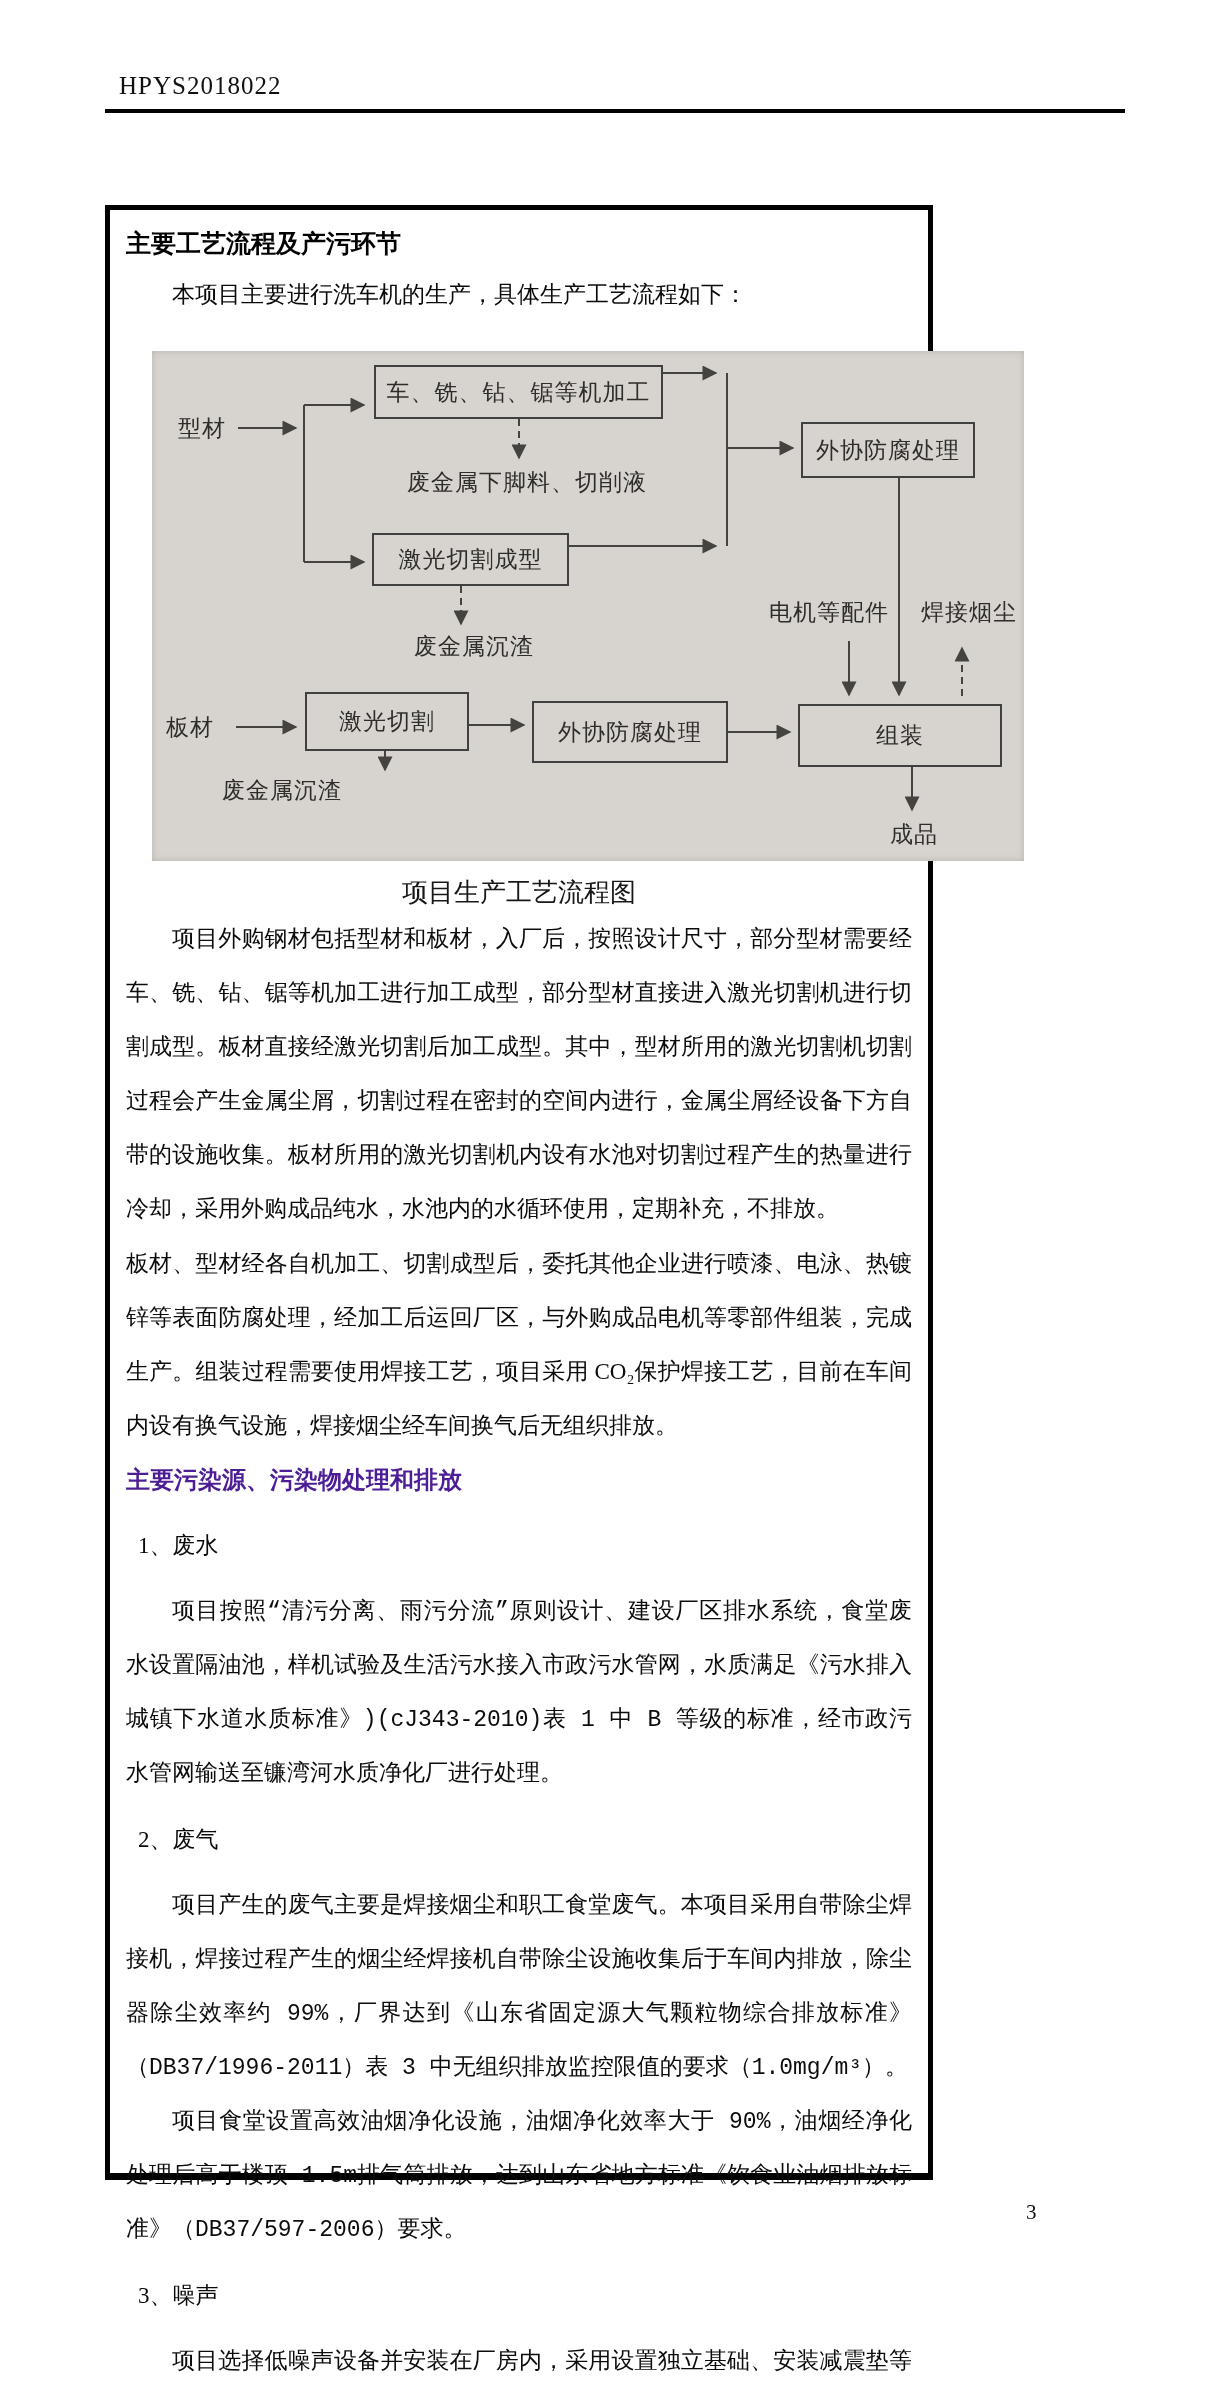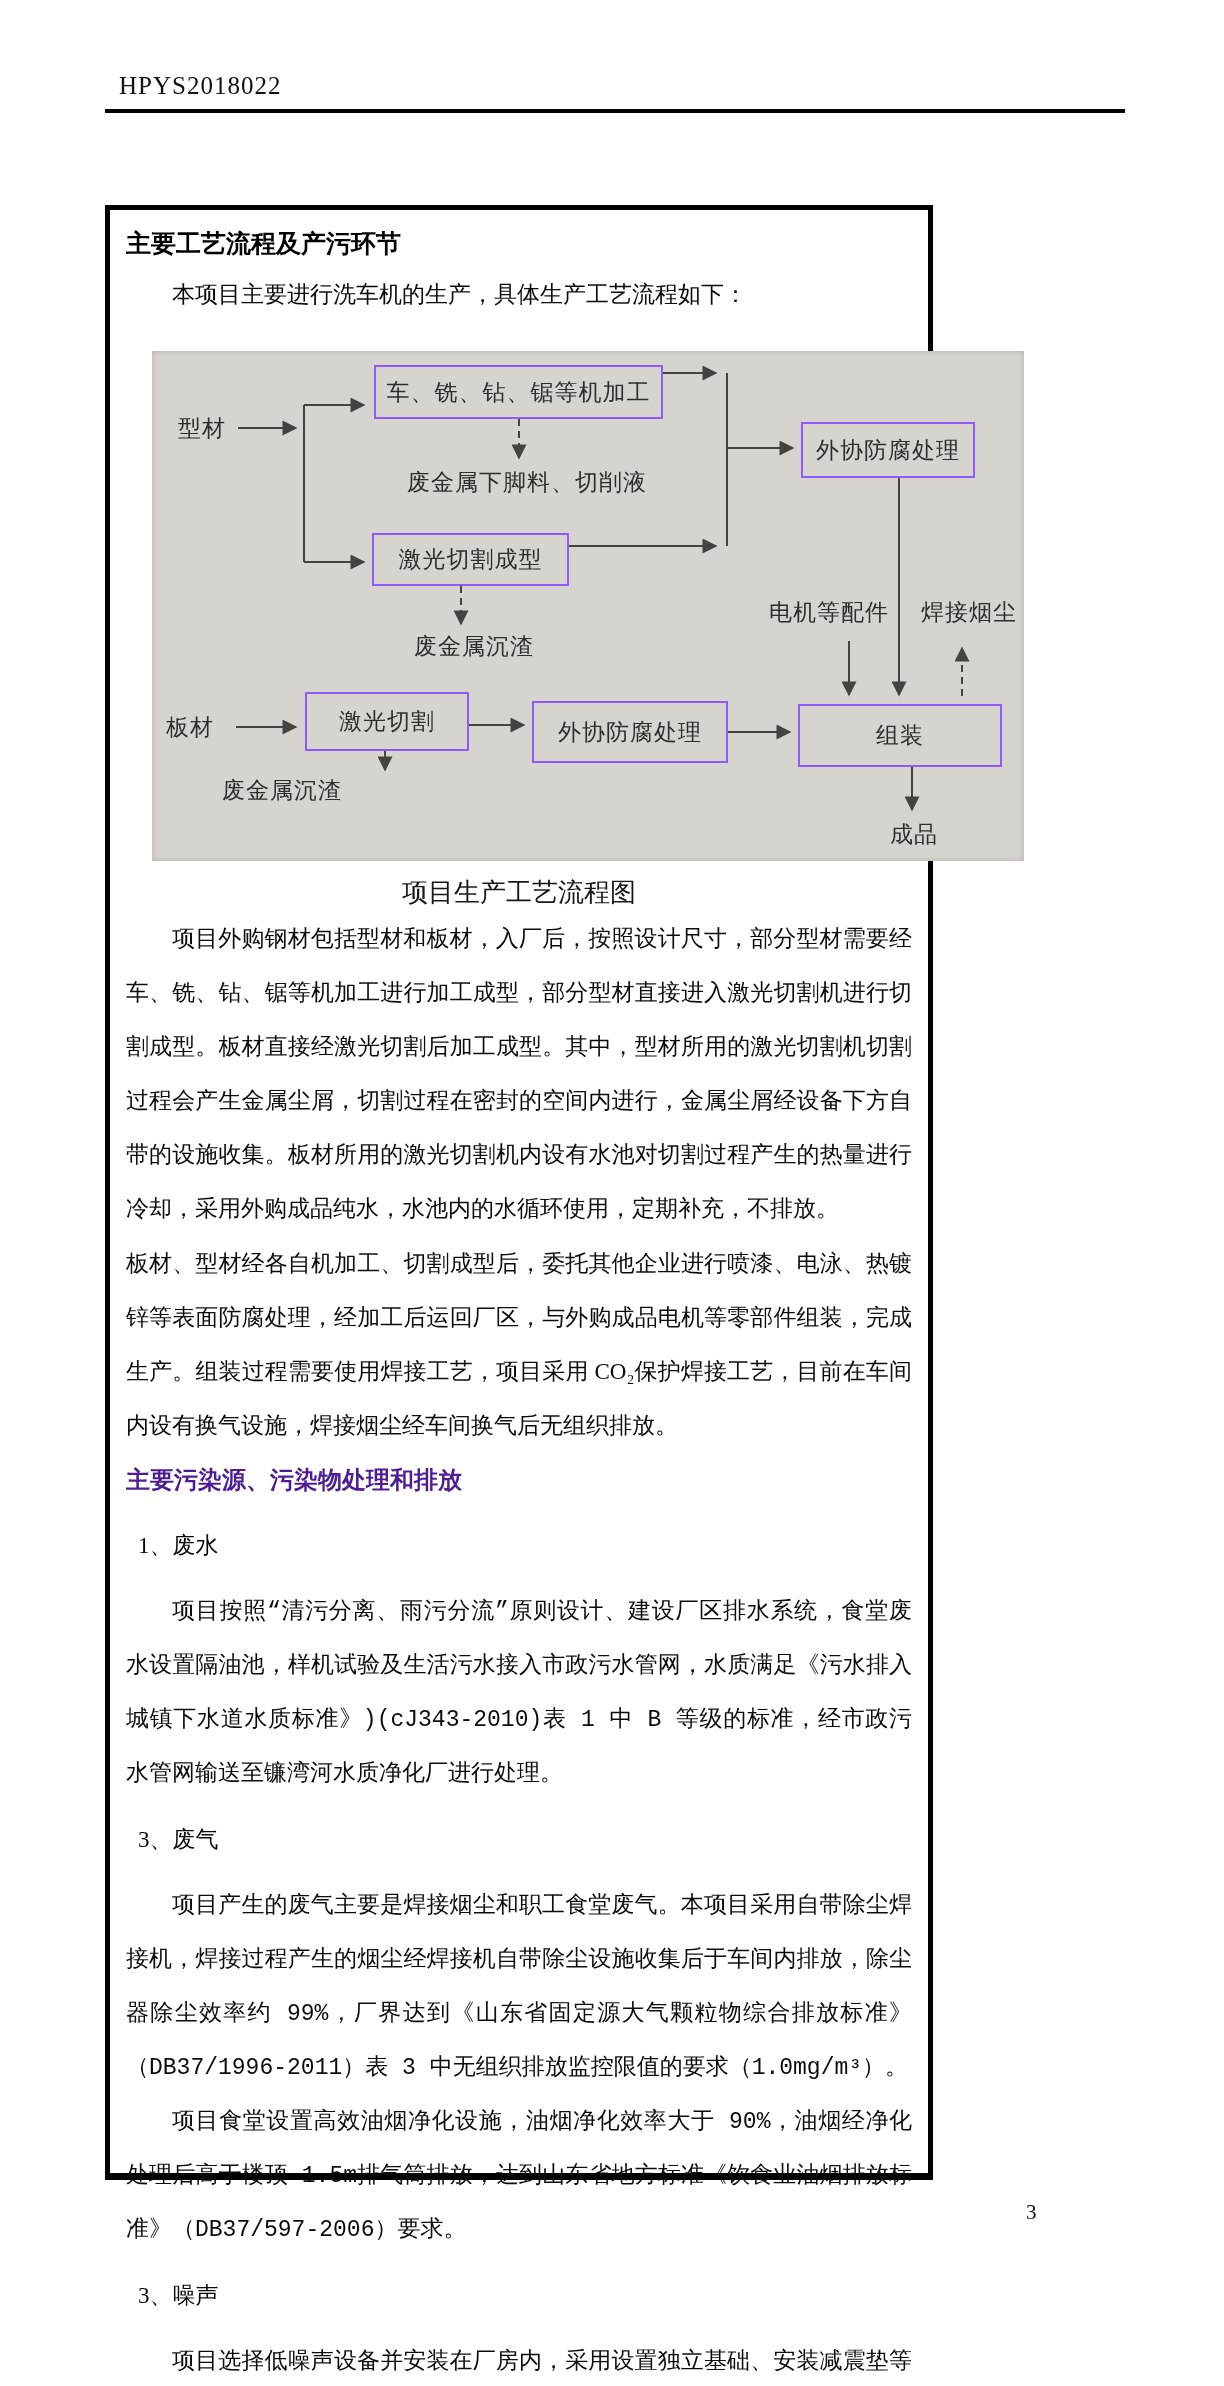--- a/index.html
+++ b/index.html
@@ -35,21 +35,21 @@
   .flowchart{
     position:relative;
     margin:33px 0 0 26px;
     width:872px;height:510px;
     background:#d7d4cf;
     box-shadow:0 0 6px rgba(120,115,105,.35) inset;
   }
   .fc-svg{position:absolute;left:0;top:0;width:872px;height:510px;}
   .fc-box{
     position:absolute;box-sizing:border-box;
-    border:2px solid #8b5cf6;
+    border:2px solid #404040;
     display:flex;align-items:center;justify-content:center;
     font-size:23px;color:#2f2d2a;letter-spacing:1px;
     background:transparent;
   }
   .fc-label{
     position:absolute;font-size:23px;color:#2f2d2a;letter-spacing:1px;
     text-align:center;
   }
   .caption{
     margin:12px 0 0 0;font-size:26px;line-height:40px;text-align:center;color:#171717;
@@ -134,21 +134,21 @@
     <div class="caption">项目生产工艺流程图</div>
 
     <p class="body-text indent">项目外购钢材包括型材和板材，入厂后，按照设计尺寸，部分型材需要经车、铣、钻、锯等机加工进行加工成型，部分型材直接进入激光切割机进行切割成型。板材直接经激光切割后加工成型。其中，型材所用的激光切割机切割过程会产生金属尘屑，切割过程在密封的空间内进行，金属尘屑经设备下方自带的设施收集。板材所用的激光切割机内设有水池对切割过程产生的热量进行冷却，采用外购成品纯水，水池内的水循环使用，定期补充，不排放。</p>
     <p class="body-text">板材、型材经各自机加工、切割成型后，委托其他企业进行喷漆、电泳、热镀锌等表面防腐处理，经加工后运回厂区，与外购成品电机等零部件组装，完成生产。组装过程需要使用焊接工艺，项目采用 CO₂保护焊接工艺，目前在车间内设有换气设施，焊接烟尘经车间换气后无组织排放。</p>
 
     <h2 class="sub-title">主要污染源、污染物处理和排放</h2>
 
     <p class="item-label">1、废水</p>
     <p class="body-text indent">项目按照“清污分离、雨污分流”原则设计、建设厂区排水系统，食堂废水设置隔油池，样机试验及生活污水接入市政污水管网，水质满足《污水排入城镇下水道水质标准》)(cJ343-2010)表 1 中 B 等级的标准，经市政污水管网输送至镰湾河水质净化厂进行处理。</p>
 
-    <p class="item-label">3、废气</p>
+    <p class="item-label">2、废气</p>
     <p class="body-text indent">项目产生的废气主要是焊接烟尘和职工食堂废气。本项目采用自带除尘焊接机，焊接过程产生的烟尘经焊接机自带除尘设施收集后于车间内排放，除尘器除尘效率约 99%，厂界达到《山东省固定源大气颗粒物综合排放标准》（DB37/1996-2011）表 3 中无组织排放监控限值的要求（1.0mg/m³）。</p>
     <p class="body-text indent">项目食堂设置高效油烟净化设施，油烟净化效率大于 90%，油烟经净化处理后高于楼顶 1.5m排气筒排放，达到山东省地方标准《饮食业油烟排放标准》（DB37/597-2006）要求。</p>
 
     <p class="item-label">3、噪声</p>
     <p class="body-text indent">项目选择低噪声设备并安装在厂房内，采用设置独立基础、安装减震垫等防噪设施，确保厂界环境噪声排放限制达到《工业企业厂界环境噪声排放标准》（GB12348-2008）中 2类标准要求。</p>
 
   </div>
 
   <div class="page-number">3</div>
 </div>

